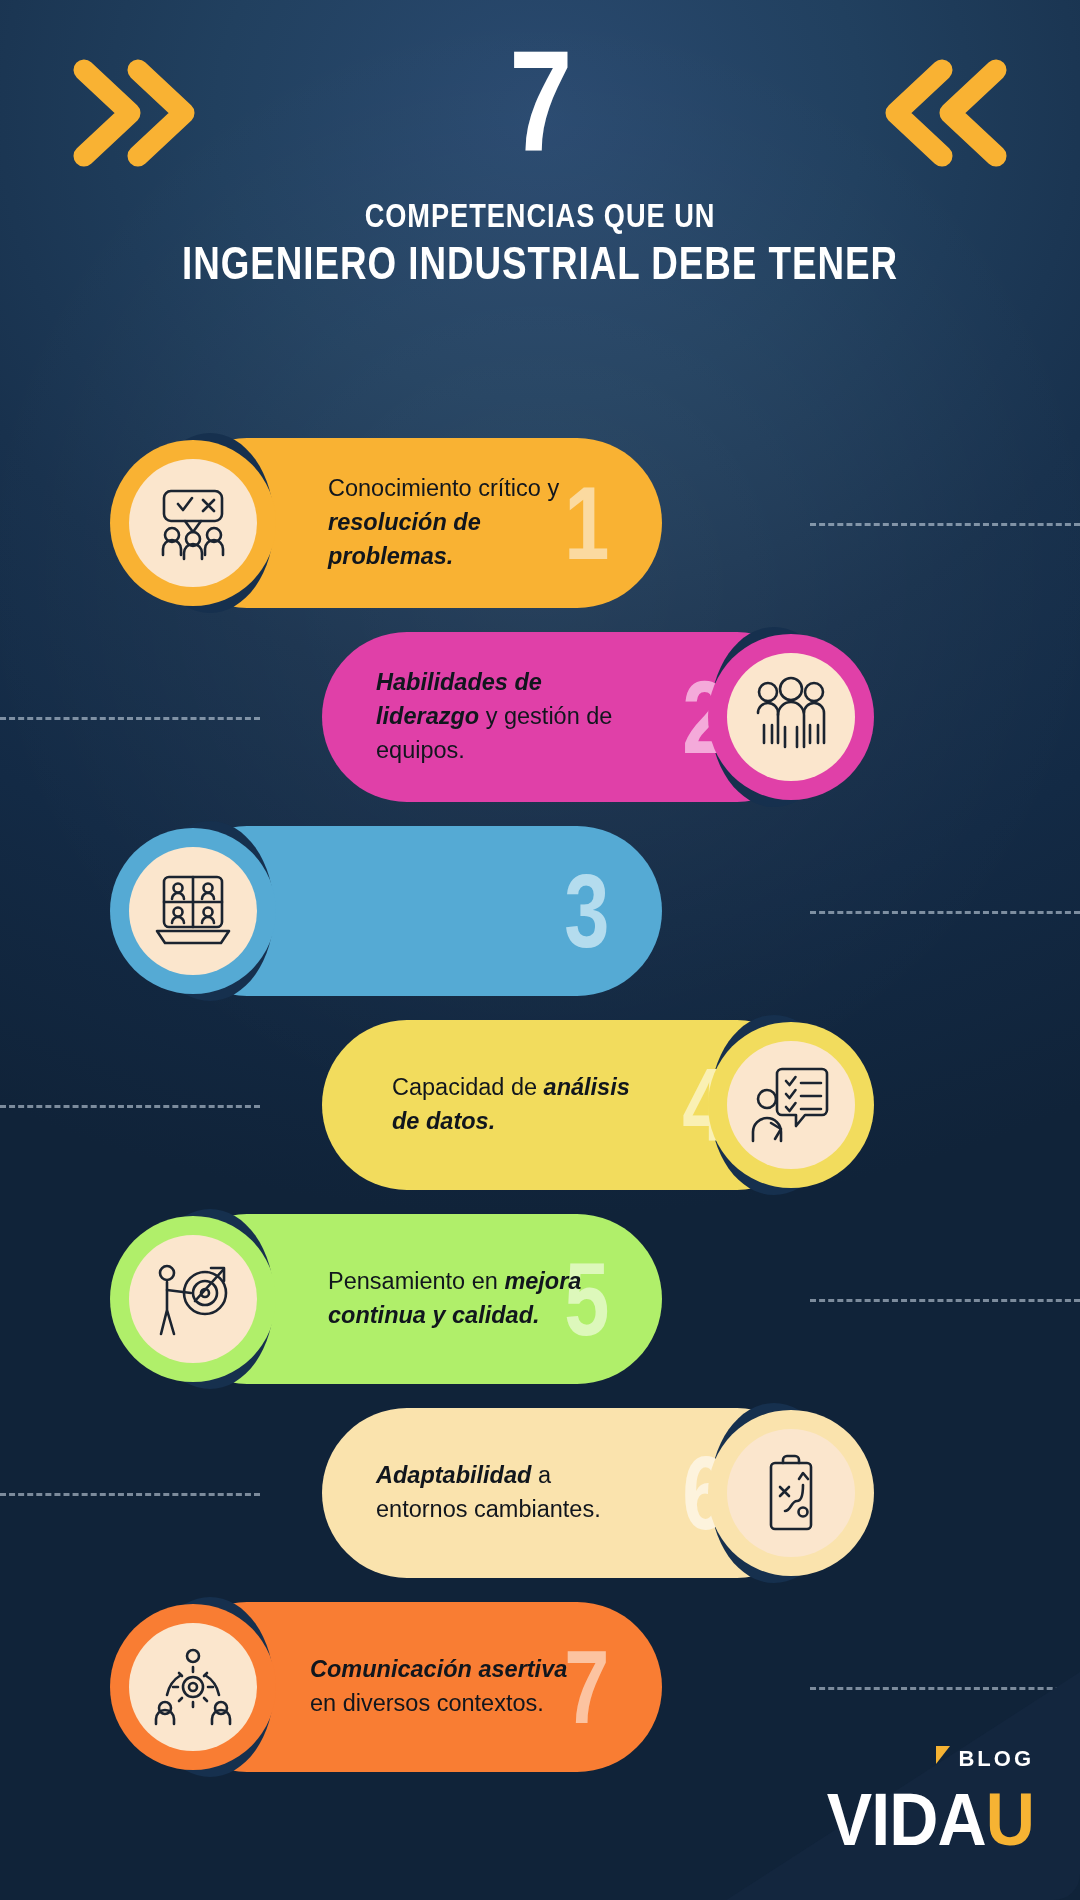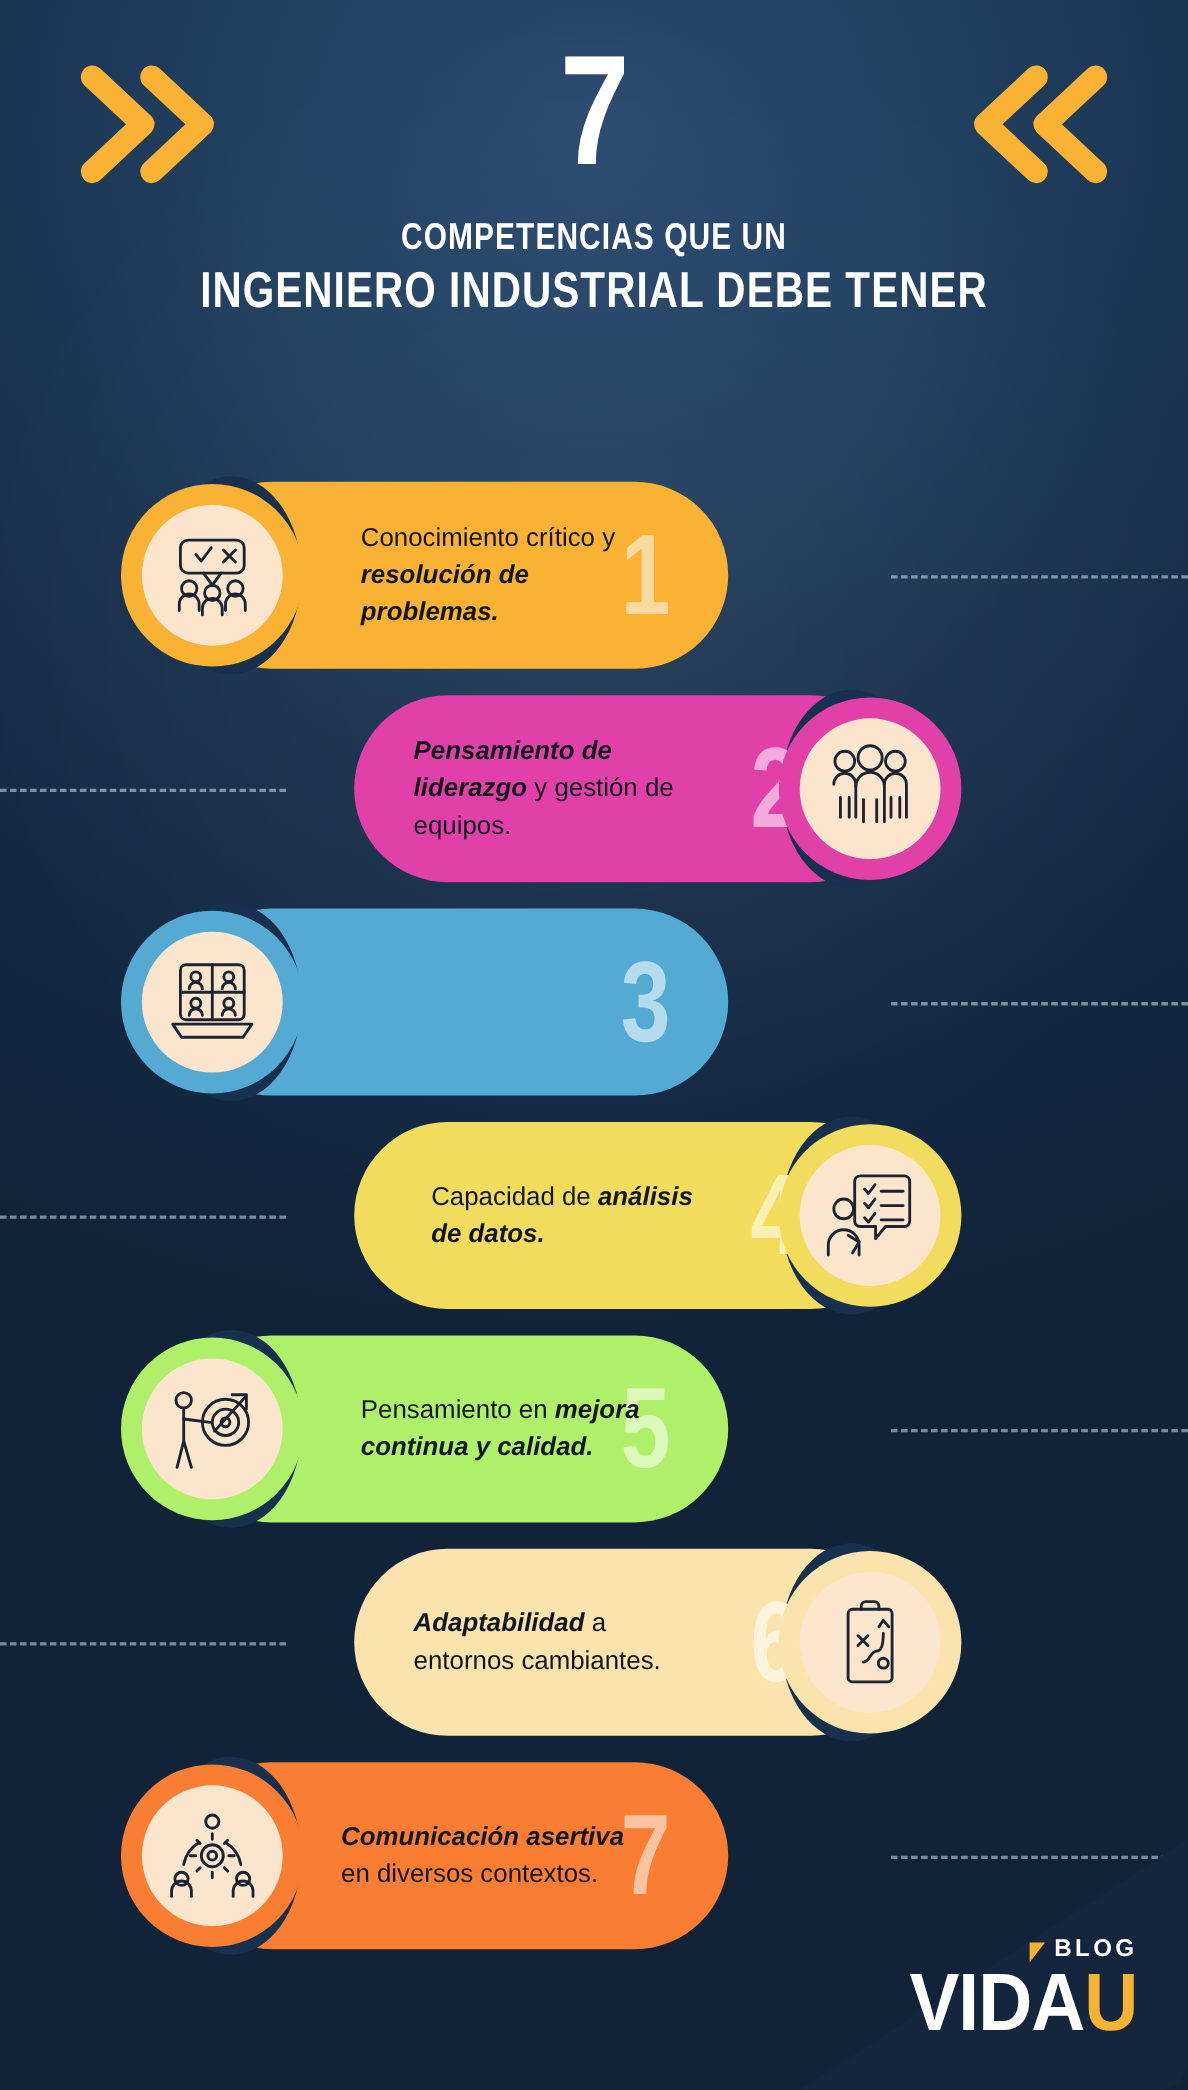--- a/index.html
+++ b/index.html
@@ -115,22 +115,22 @@
   
   .footer-shape{
     position:absolute; right:0; bottom:0;
     width:520px; height:300px;
     background:#13263e;
     clip-path:polygon(32% 100%, 100% 24%, 100% 100%);
     border-bottom-right-radius:26px;
   }
   .logo{ position:absolute; right:46px; bottom:46px; width:300px; z-index:5;}
   .logo-blog{
-    display:flex; align-items:flex-end; justify-content:flex-end; gap:8px;
-    margin-bottom:2px;
+    display:flex; align-items:flex-start; justify-content:flex-end; gap:8px;
+    margin-bottom:14px;
   }
   .logo-tick{
     width:0;height:0;
     border-left:14px solid #f6b333;
     border-bottom:18px solid transparent;
   }
   .logo-blog-txt{
     color:#fff; font-weight:bold; font-size:22px; letter-spacing:3px;
     font-family:"Liberation Sans", sans-serif;
   }
@@ -212,21 +212,21 @@
     <circle cx="65" cy="17" r="9"></circle>
                 <path d="M55 38a10 10 0 0 1 20 0v30"></path>
                 <path d="M61 50v18 M69 50v18"></path>
     <circle cx="42" cy="14" r="11"></circle>
                 <path d="M29 40a13 13 0 0 1 26 0v32"></path>
                 <path d="M36 52v20 M48 52v20"></path>
   </svg>
             </div>
           </div>
           <div class="num" style="color: rgb(244, 170, 218); right: 88px;">2</div>
-          <div class="txt" style="left: 54px; width: 270px;"><b>Pensamiento de liderazgo</b><span> y gestión de equipos.</span></div>
+          <div class="txt" style="left: 54px; width: 270px;"><b>Habilidades de liderazgo</b><span> y gestión de equipos.</span></div>
         </div>
       </div>
       <div class="row" style="top: 826px;">
         <div class="dash right"></div>
         <div class="card" style="width: 500px; left: 162px; background: rgb(85, 170, 212);">
           <div class="cap l"></div>
           <div class="badge l" style="background: rgb(85, 170, 212);">
             <div class="badge-inner">
               <svg width="84" height="84" viewBox="0 0 84 84" fill="none" stroke="#1b2430" stroke-width="2.6" stroke-linecap="round" stroke-linejoin="round">
     <rect x="13" y="8" width="58" height="50" rx="5"></rect>

